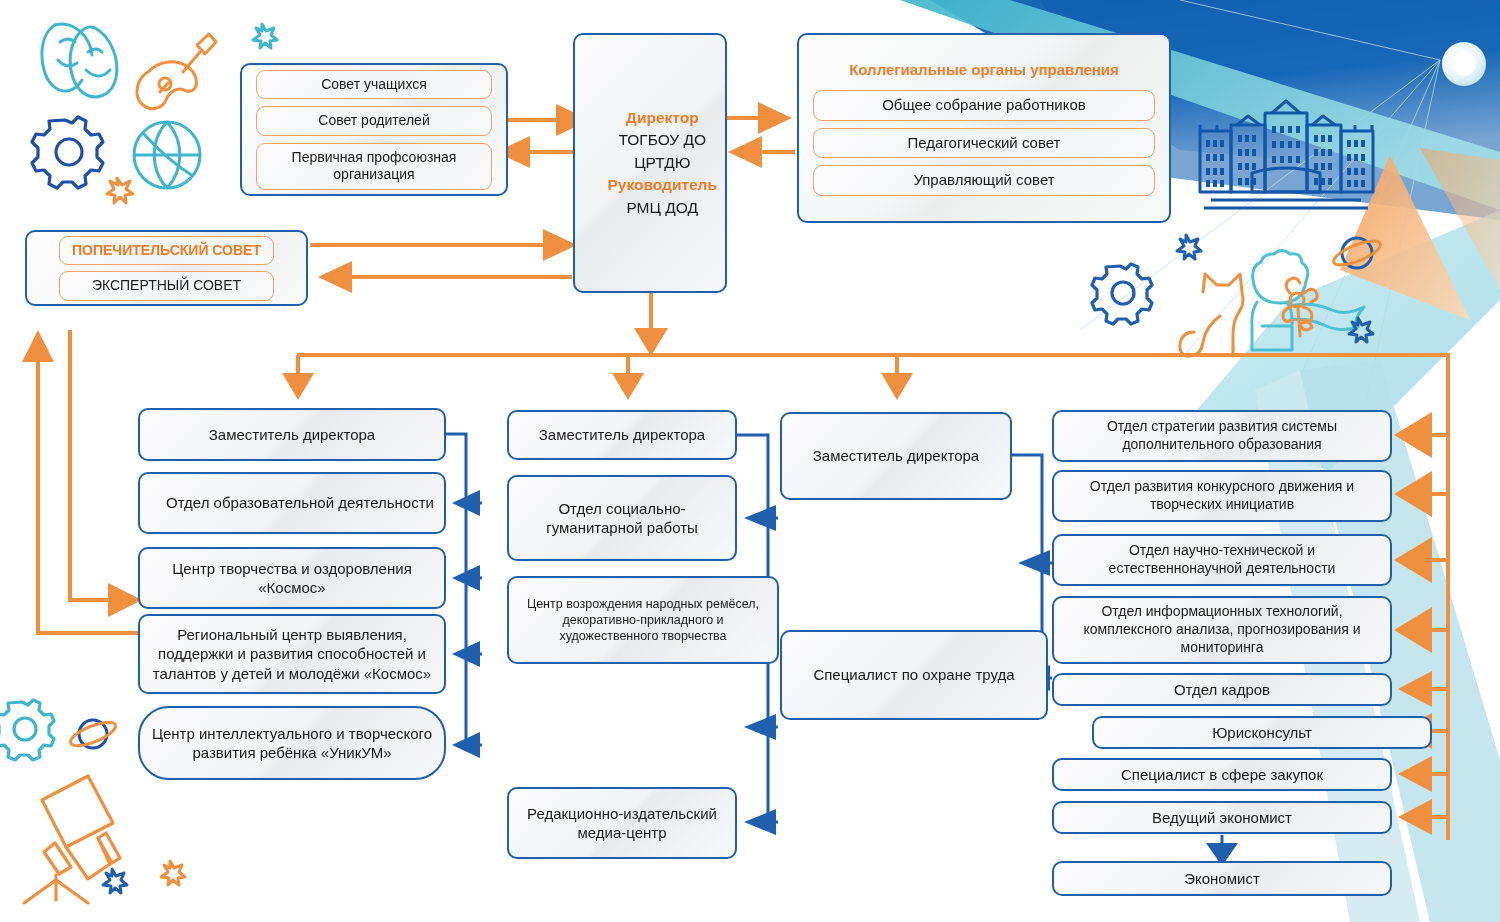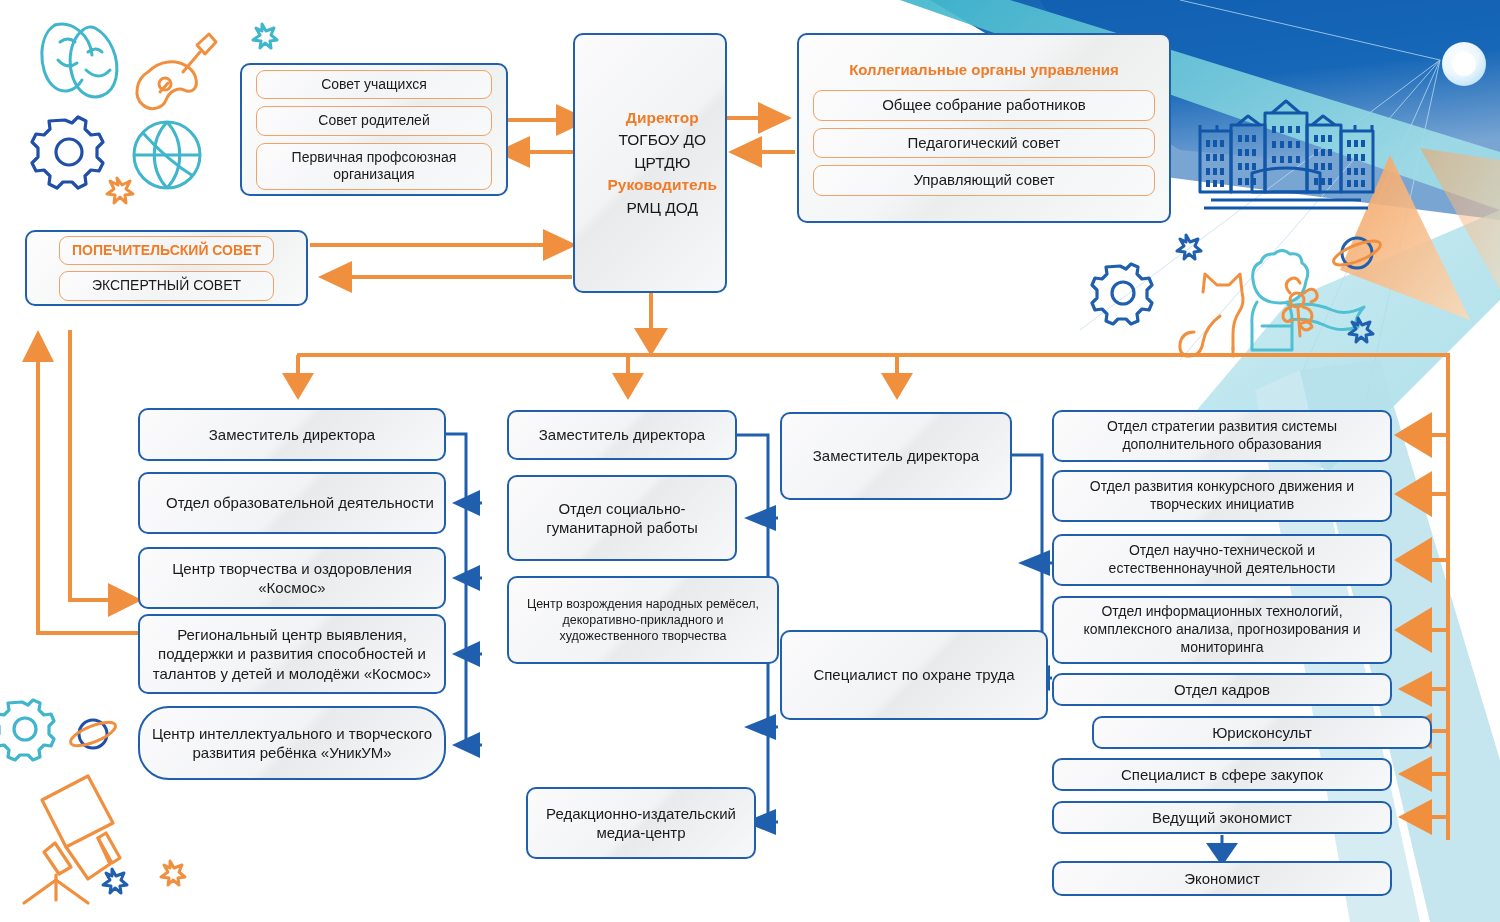--- a/index.html
+++ b/index.html
@@ -469,21 +469,21 @@
 
   <div class="node fs15" style="left:507px; top:410px; width:230px; height:50px;">
     <span>Заместитель директора</span>
   </div>
   <div class="node fs15" style="left:507px; top:475px; width:230px; height:86px;">
     <span>Отдел социально-гуманитарной работы</span>
   </div>
   <div class="node fs12" style="left:507px; top:576px; width:272px; height:88px;">
     <span>Центр возрождения народных ремёсел, декоративно-прикладного и художественного творчества</span>
   </div>
-  <div class="node fs15" style="left:526px; top:787px; width:230px; height:72px;">
+  <div class="node fs15" style="left:507px; top:787px; width:230px; height:72px;">
     <span>Редакционно-издательский медиа-центр</span>
   </div>
 
   <div class="node fs15" style="left:780px; top:412px; width:232px; height:88px;">
     <span>Заместитель директора</span>
   </div>
   <div class="node fs15" style="left:780px; top:630px; width:268px; height:90px;">
     <span>Специалист по охране труда</span>
   </div>
 

